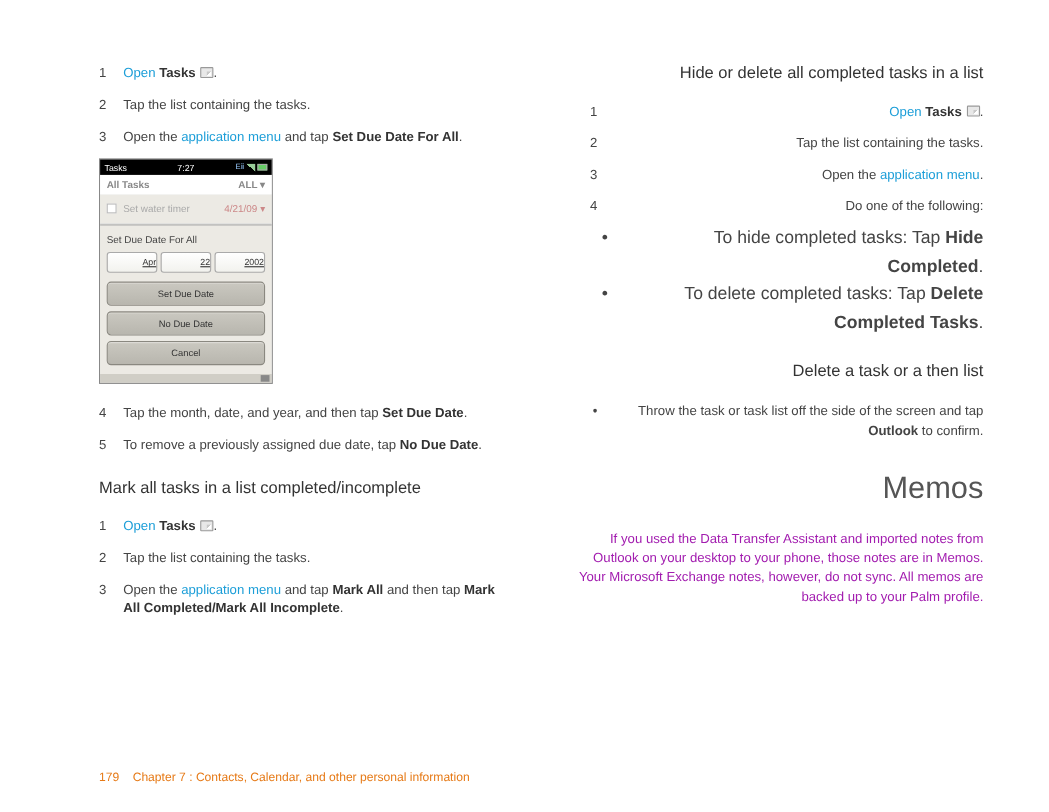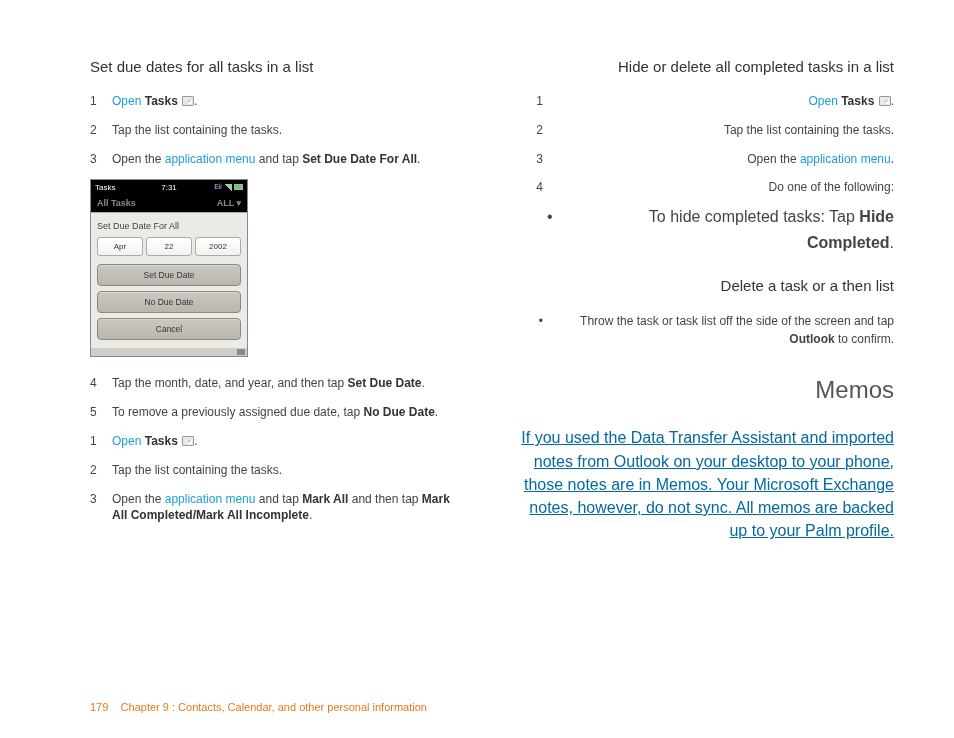--- a/index.html
+++ b/index.html
@@ -23,21 +23,21 @@
 
   h3.section {
     font-size: 15px;
     font-weight: 300;
     color: #333;
     margin-bottom: 18px;
     margin-top: 0;
   }
   h3.section.mt { margin-top: 22px; }
   h2.mainhead {
-    font-size: 24px;
+    font-size: 28px;
     font-weight: 300;
     color: #555;
     margin-top: 28px;
     margin-bottom: 22px;
   }
 
   .steps { margin-bottom: 10px; }
   .step {
     display: flex;
     font-size: 12px;
@@ -65,25 +65,24 @@
   }
   .tasks-icon::after {
     content: "";
     position: absolute;
     right: 1px; bottom: 1px;
     width: 4px; height: 4px;
     background: linear-gradient(135deg, #c8c8c8 50%, #fff 50%);
   }
 
   .para {
-    font-size: 16px;
-    color: #0369a1;
+    font-size: 12px;
+    color: #a21caf;
     line-height: 1.45;
     margin-bottom: 12px;
-    text-decoration: underline;
   }
 
   .sub-bullets { margin-left: 26px; margin-top: -4px; margin-bottom: 12px; }
   .sub-bullets .b {
     font-size: 16px;
     color: #444;
     line-height: 1.6;
     display: flex;
   }
   .sub-bullets .b::before {
@@ -136,21 +135,21 @@
     align-items: center;
   }
   .sig-icon, .wifi-icon, .bat-icon {
     display: inline-block;
     width: 8px; height: 7px;
   }
   .sig-icon { background: linear-gradient(to top right, transparent 50%, #9c9 50%); }
   .bat-icon { width: 9px; height: 6px; background: #6c6; border: 1px solid #aaa; }
 
   .dim-header {
-    background: #000000;
+    background: #ffffff;
     color: #888;
     font-size: 9px;
     padding: 4px 6px;
     display: flex;
     justify-content: space-between;
     font-weight: bold;
   }
   .dim-row {
     background: #eceae4;
     color: #aaa;
@@ -183,23 +182,24 @@
     display: flex;
     gap: 3px;
     margin-bottom: 8px;
   }
   .date-chip {
     flex: 1;
     background: linear-gradient(#fff, #f2f2ee);
     border: 1px solid #aaa;
     border-radius: 3px;
     font-size: 8px;
-    text-align: center;
+    text-align: right;
     padding: 4px 0;
     color: #333;
+    text-decoration: underline;
   }
   .pbtn {
     background: linear-gradient(#cac8c0, #b8b6ae);
     border: 1px solid #8a8880;
     border-radius: 4px;
     color: #333;
     font-size: 8.5px;
     text-align: center;
     padding: 5px 0;
     margin-bottom: 5px;
@@ -226,21 +226,20 @@
     color: #e67a17;
   }
 </style>
 </head>
 <body>
 
 <div class="page">
 
   <div class="col col-left">
 
-    <h3 class="section">Set due dates for all tasks in a list</h3>
 
     <div class="steps">
       <div class="step">
         <span class="num">1</span>
         <span class="txt">
           <span class="lnk">Open</span>
           <strong>Tasks</strong>
           <span class="tasks-icon"></span><span>.</span>
         </span>
       </div>
@@ -252,30 +251,34 @@
         <span class="num">3</span>
         <span class="txt">
           <span>Open the </span><span class="lnk">application menu</span><span> and tap </span><strong>Set Due Date For All</strong><span>.</span>
         </span>
       </div>
     </div>
 
     <div class="phone">
       <div class="statusbar">
         <span class="sb-left">Tasks</span>
-        <span class="sb-time">7:31</span>
+        <span class="sb-time">7:27</span>
         <span class="sb-right">
           <span style="font-size:7px;color:#9cf">Eⅱ</span>
           <span class="sig-icon"></span>
           <span class="bat-icon"></span>
         </span>
       </div>
       <div class="dim-header">
         <span>All Tasks</span>
         <span>ALL ▾</span>
+      </div>
+      <div class="dim-row">
+        <span><span class="chk"></span><span>Set water timer</span></span>
+        <span style="color:#c88">4/21/09 ▾</span>
       </div>
       <div class="popup">
         <div class="popup-title">Set Due Date For All</div>
         <div class="date-row">
           <div class="date-chip">Apr</div>
           <div class="date-chip">22</div>
           <div class="date-chip">2002</div>
         </div>
         <div class="pbtn">Set Due Date</div>
         <div class="pbtn">No Due Date</div>
@@ -294,20 +297,21 @@
         </span>
       </div>
       <div class="step">
         <span class="num">5</span>
         <span class="txt">
           <span>To remove a previously assigned due date, tap </span><strong>No Due Date</strong><span>.</span>
         </span>
       </div>
     </div>
 
+    <h3 class="section mt">Mark all tasks in a list completed/incomplete</h3>
 
     <div class="steps">
       <div class="step">
         <span class="num">1</span>
         <span class="txt">
           <span class="lnk">Open</span>
           <strong>Tasks</strong>
           <span class="tasks-icon"></span><span>.</span>
         </span>
       </div>
@@ -350,33 +354,36 @@
       <div class="step">
         <span class="num">4</span>
         <span class="txt">Do one of the following:</span>
       </div>
     </div>
 
     <div class="sub-bullets">
       <div class="b">
         <span><span>To hide completed tasks: Tap </span><strong>Hide Completed</strong><span>.</span></span>
       </div>
+      <div class="b">
+        <span><span>To delete completed tasks: Tap </span><strong>Delete Completed Tasks</strong><span>.</span></span>
+      </div>
     </div>
 
     <h3 class="section mt">Delete a task or a then list</h3>
 
     <div class="dash-bullets">
       <div class="b">
         <span><span>Throw the task or task list off the side of the screen and tap </span><strong>Outlook</strong><span> to confirm.</span></span>
       </div>
     </div>
 
     <h2 class="mainhead">Memos</h2>
 
     <p class="para">If you used the Data Transfer Assistant and imported notes from Outlook on your desktop to your phone, those notes are in Memos. Your Microsoft Exchange notes, however, do not sync. All memos are backed up to your Palm profile.</p>
   </div>
 
 </div>
 
 <div class="footer">
   <span>179</span>&nbsp;&nbsp;&nbsp;
-  <span>Chapter 9 : Contacts, Calendar, and other personal information</span>
+  <span>Chapter 7 : Contacts, Calendar, and other personal information</span>
 </div>
 
 </body></html>

